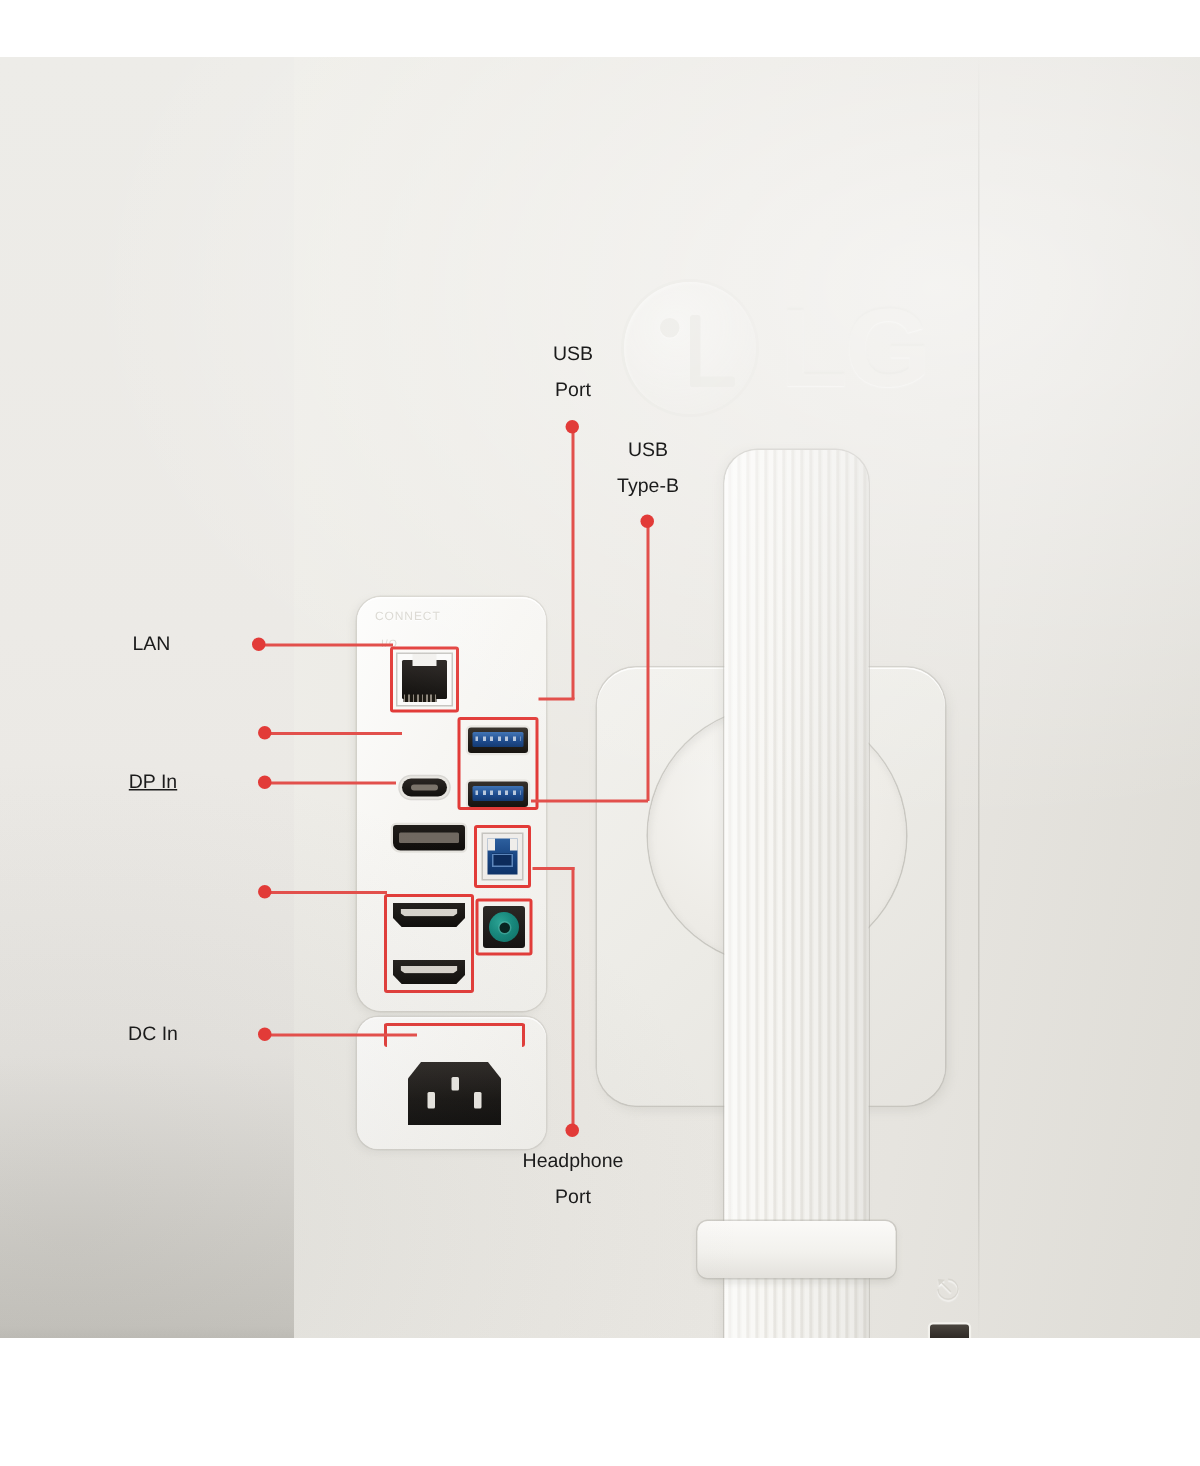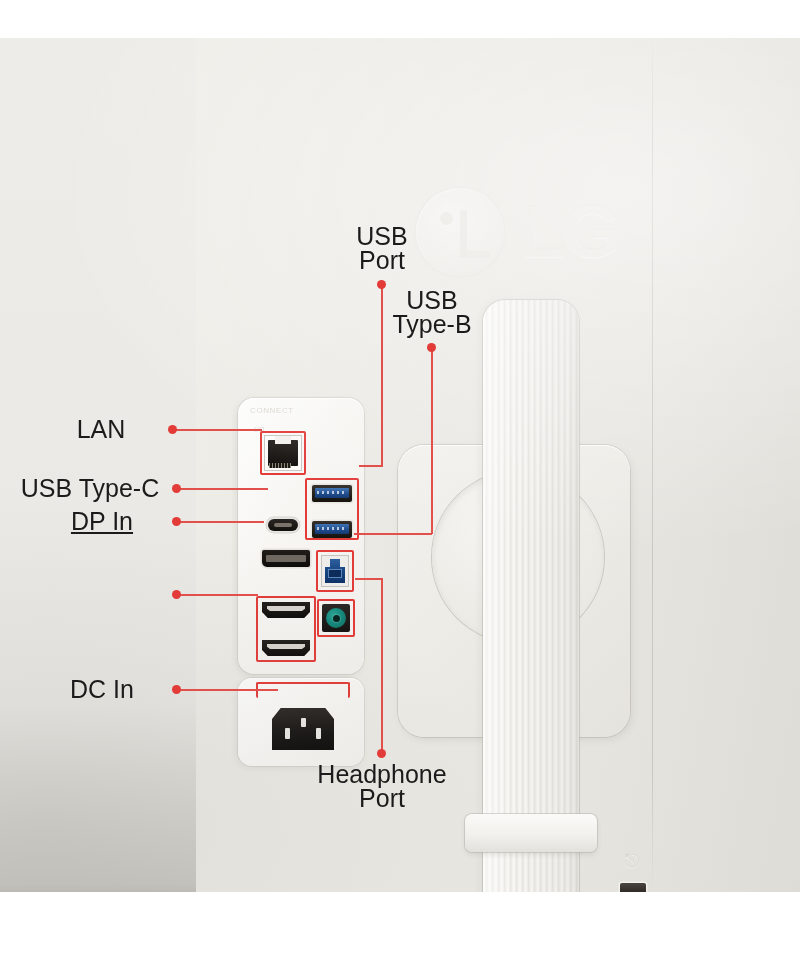--- a/index.html
+++ b/index.html
@@ -350,21 +350,21 @@
   }
   .leader.h { height: 1.6px; }
   .leader.v { width: 1.6px; }
   .dot {
     position: absolute;
     width: 9px; height: 9px; border-radius: 50%;
     background: #e23b38;
   }
   .label {
     position: absolute;
-    font-size: 25px;
+    font-size: 13px;
     line-height: 24px;
     color: #1b1b1b;
     white-space: pre-line;
     font-family: "Liberation Sans", sans-serif;
   }
   .label.right { text-align: center; }
   .label.center { text-align: center; }
 
   
   .band { position: absolute; left: 0; width: 800px; background: #ffffff; }
@@ -499,21 +499,20 @@
   <div class="dot" style="left:172px; top:685px;"></div>
 
   <div class="label center" style="left:336px; top:224px; width:92px;">USB
 Port</div>
 
   <div class="label center" style="left:380px; top:288px; width:104px;">USB
 Type-B</div>
 
   <div class="label right" style="left:40px; top:417px; width:122px;">LAN</div>
 
-  <div class="label right" style="left:16px; top:476px; width:148px;">USB Type-C</div>
 
   <div class="label right" style="left:40px; top:509px; width:124px;text-decoration:underline;">DP In</div>
 
 
   <div class="label right" style="left:40px; top:677px; width:124px;">DC In</div>
 
   <div class="label center" style="left:310px; top:762px; width:144px;">Headphone
 Port</div>
 
   <div class="band top"></div>

